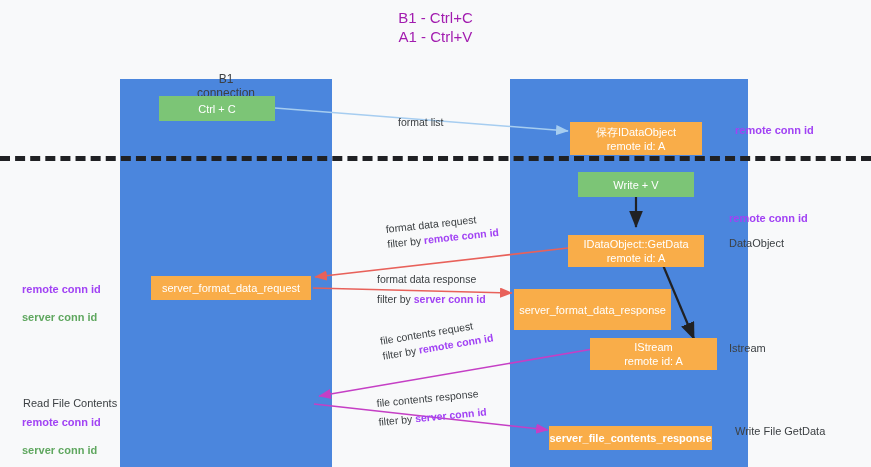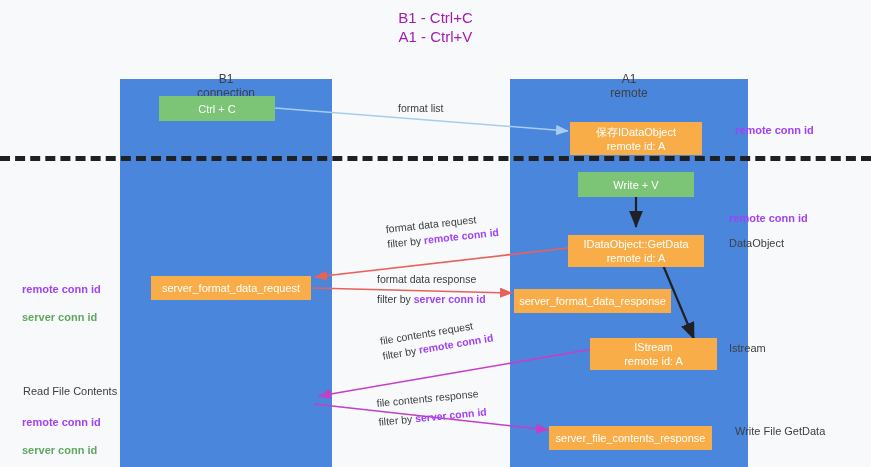--- a/index.html
+++ b/index.html
@@ -112,22 +112,20 @@
 <div id="stage">
 
   <div class="lane" id="lane-b1"></div>
   <div class="lane" id="lane-a1"></div>
 
   <div id="title">B1 - Ctrl+C
 A1 - Ctrl+V</div>
 
   <div class="col-head" id="head-b1">B1
 connection</div>
-  <div class="col-head" id="head-a1">A1
-remote</div>
 
   <svg id="wires" viewBox="0 0 871 467">
     <defs>
       <marker id="ah-blue" markerWidth="9" markerHeight="9" refX="7.5" refY="3.2" orient="auto">
         <path d="M0,0 L8,3.2 L0,6.4 z" fill="#a6cdf0"></path>
       </marker>
       <marker id="ah-red" markerWidth="9" markerHeight="9" refX="7.5" refY="3.2" orient="auto">
         <path d="M0,0 L8,3.2 L0,6.4 z" fill="#e8615a"></path>
       </marker>
       <marker id="ah-magenta" markerWidth="9" markerHeight="9" refX="7.5" refY="3.2" orient="auto">
@@ -158,31 +156,31 @@
   <div class="node orange" id="n-save-ido" style="left:570px; top:114px; width:132px; height:33px;">保存IDataObject
 remote id: A</div>
 
   <div class="node green" id="n-ctrlv" style="left:578px; top:172px; width:116px; height:25px;">Write + V</div>
 
   <div class="node orange" id="n-getdata" style="left:568px; top:227px; width:136px; height:32px;">IDataObject::GetData
 remote id: A</div>
 
   <div class="node orange" id="n-sfdreq" style="left:151px; top:268px; width:160px; height:24px;">server_format_data_request</div>
 
-  <div class="node orange" id="n-sfdres" style="left:514px; top:281px; width:157px; height:24px;">server_format_data_response</div>
+  <div class="node orange" id="n-sfdres" style="left:514px; top:281px; width:157px; height:41px;">server_format_data_response</div>
 
   <div class="node orange" id="n-istream" style="left:590px; top:330px; width:127px; height:32px;">IStream
 remote id: A</div>
 
 
-  <div class="node orange" id="n-sfcres" style="left:549px; top:418px; width:163px; height:24px;">server_file_contents_response</div>
+  <div class="node orange" id="n-sfcres" style="left:549px; top:418px; width:163px; height:24px;font-weight:bold;">server_file_contents_response</div>
 
   <div id="divider"></div>
 
-  <div class="edge-label" style="left:398px; top:101px;">format list</div>
+  <div class="edge-label" style="left:398px; top:115px;">format list</div>
 
   <div class="edge-label rot" style="left:385px; top:222px; transform: rotate(-6.2deg);">
     <div>format data request</div>
     <div><span>filter by </span><span class="hl purple">remote conn id</span></div>
   </div>
 
   <div class="edge-label" style="left:377px; top:272px;">
     <div>format data response</div>
     <div style="margin-top:5px;"><span>filter by </span><span class="hl purple">server conn id</span></div>
   </div>
@@ -205,20 +203,20 @@
 
   <div class="annot dark" style="left:729px; top:341px;">Istream</div>
 
   <div class="annot dark" style="left:735px; top:424px;">Write File GetData</div>
 
   <div class="annot" style="left:22px; top:268px;">
     <div class="purple">remote conn id</div>
     <div class="green-txt">server conn id</div>
   </div>
 
-  <div class="annot dark" style="left:23px; top:384px;">Read File Contents</div>
+  <div class="annot dark" style="left:23px; top:396px;">Read File Contents</div>
 
   <div class="annot" style="left:22px; top:401px;">
     <div class="purple">remote conn id</div>
     <div class="green-txt">server conn id</div>
   </div>
 
 </div>
 
 </body></html>

